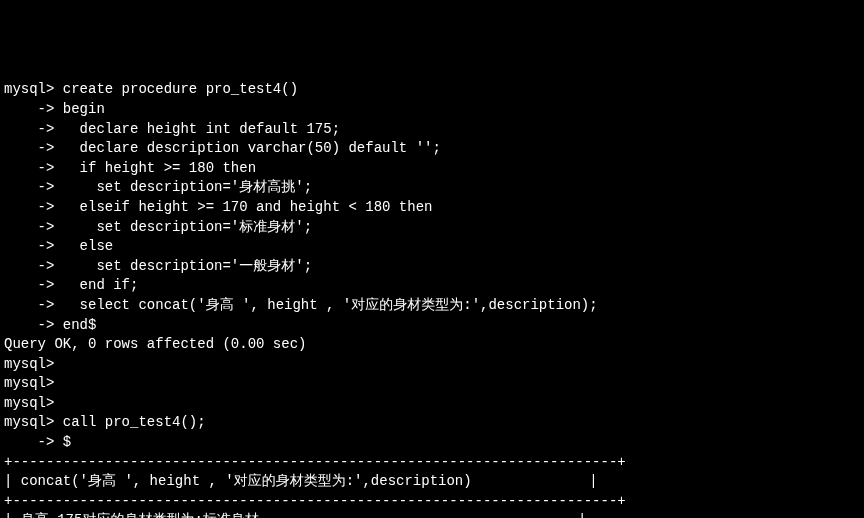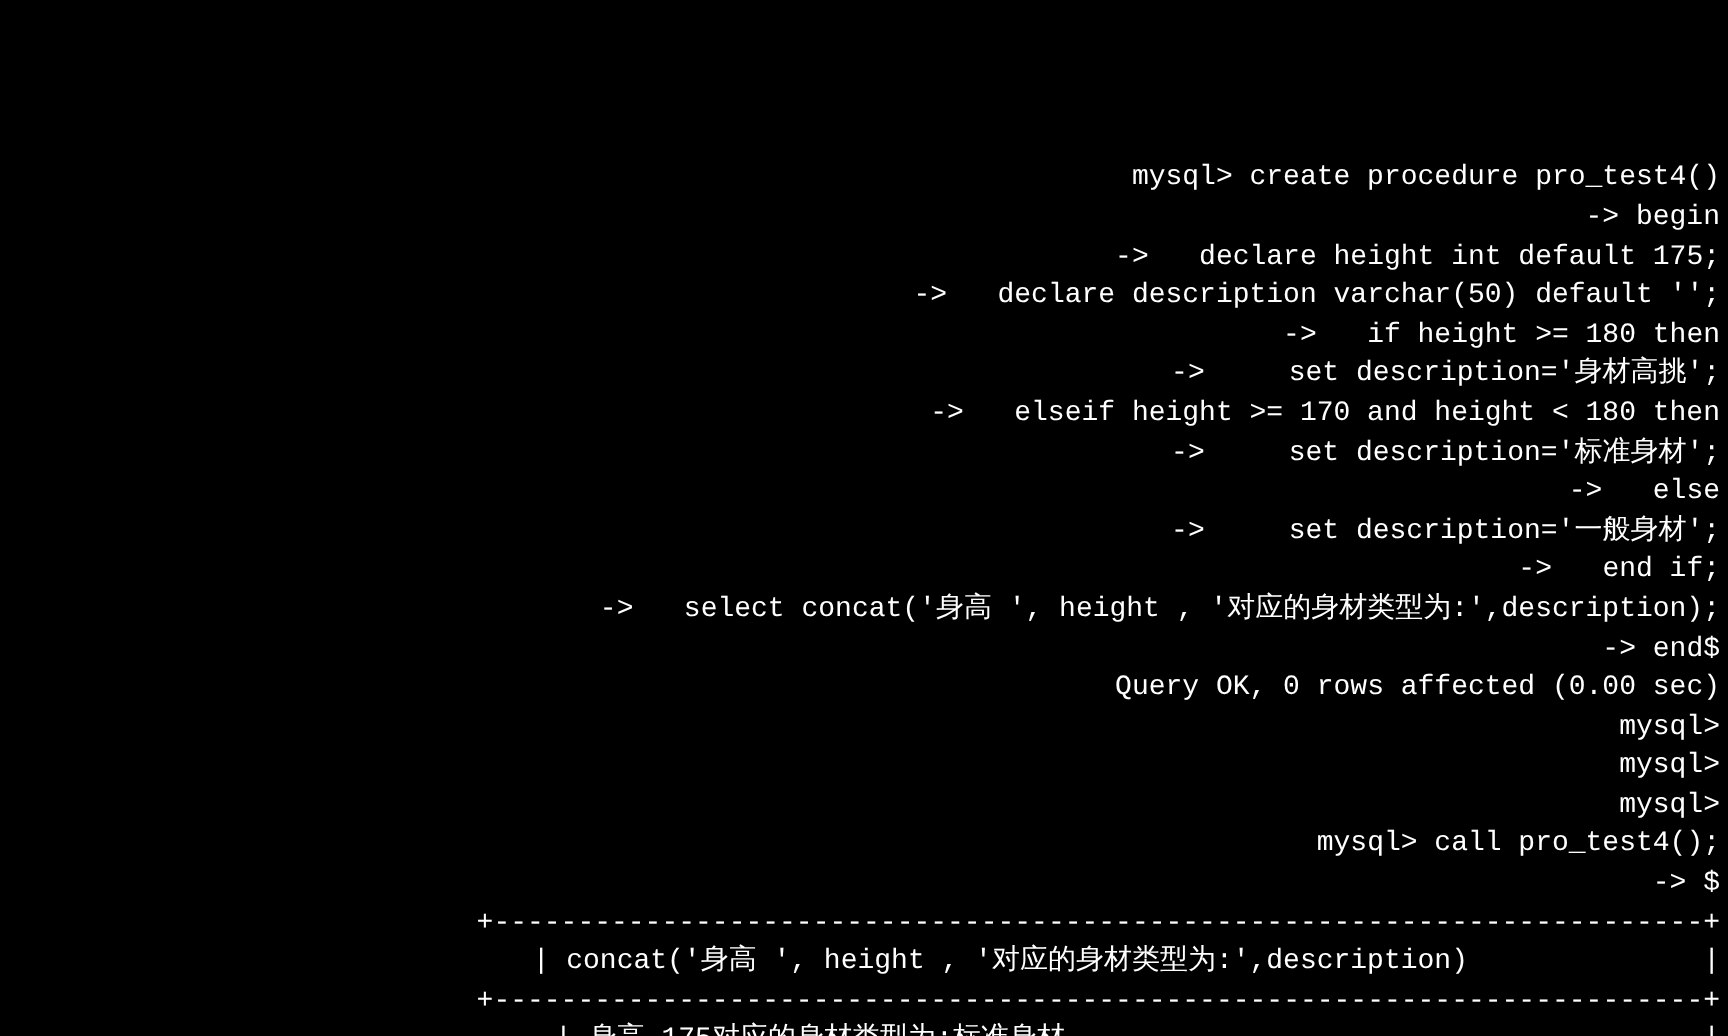--- a/index.html
+++ b/index.html
@@ -14,21 +14,20 @@
       font-size: 14px;
       line-height: 1.4;
       padding: 2px 4px;
       white-space: pre;
       overflow: hidden;
       width: 864px;
       height: 518px;
     }
     .terminal-line {
       display: block;
-      text-align: right;
     }
   </style>
 </head>
 <body>
 
 
 
 <div id="terminal-container"><span class="terminal-line">mysql&gt; create procedure pro_test4()</span><span class="terminal-line">    -&gt; begin</span><span class="terminal-line">    -&gt;   declare height int default 175;</span><span class="terminal-line">    -&gt;   declare description varchar(50) default '';</span><span class="terminal-line">    -&gt;   if height &gt;= 180 then</span><span class="terminal-line">    -&gt;     set description='身材高挑';</span><span class="terminal-line">    -&gt;   elseif height &gt;= 170 and height &lt; 180 then</span><span class="terminal-line">    -&gt;     set description='标准身材';</span><span class="terminal-line">    -&gt;   else</span><span class="terminal-line">    -&gt;     set description='一般身材';</span><span class="terminal-line">    -&gt;   end if;</span><span class="terminal-line">    -&gt;   select concat('身高 ', height , '对应的身材类型为:',description);</span><span class="terminal-line">    -&gt; end$</span><span class="terminal-line">Query OK, 0 rows affected (0.00 sec)</span><span class="terminal-line"></span><span class="terminal-line">mysql&gt;</span><span class="terminal-line">mysql&gt;</span><span class="terminal-line">mysql&gt;</span><span class="terminal-line">mysql&gt; call pro_test4();</span><span class="terminal-line">    -&gt; $</span><span class="terminal-line">+------------------------------------------------------------------------+</span><span class="terminal-line">| concat('身高 ', height , '对应的身材类型为:',description)              |</span><span class="terminal-line">+------------------------------------------------------------------------+</span><span class="terminal-line">| 身高 175对应的身材类型为:标准身材                                      |</span><span class="terminal-line"></span></div>
 
 

